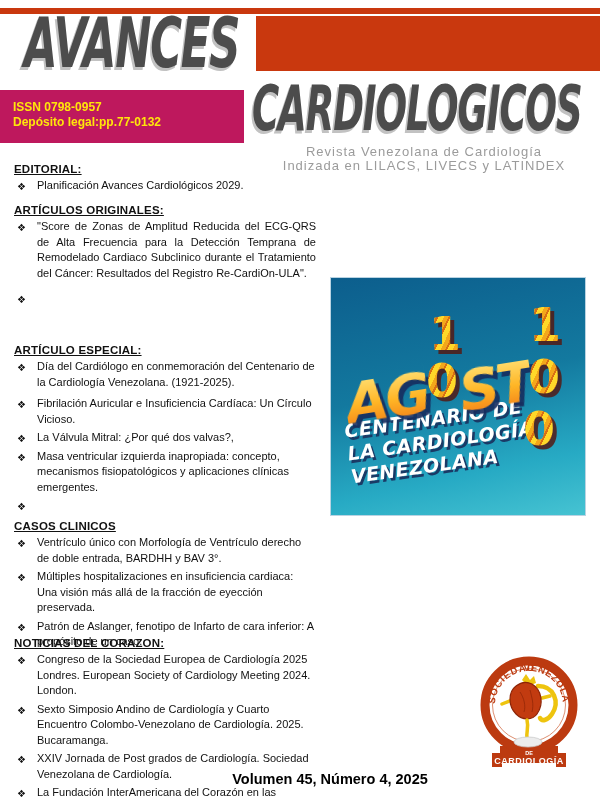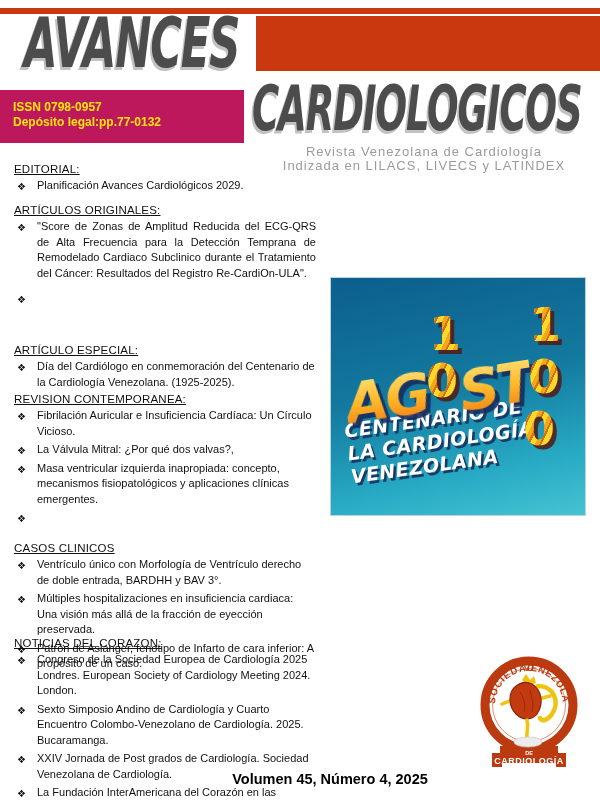--- a/index.html
+++ b/index.html
@@ -26,21 +26,21 @@
   }
   .subtitle {
     position:absolute; left:250px; width:348px; text-align:center;
     color:#9b9b9b; font-size:13px; letter-spacing:1px; white-space:nowrap;
   }
   .subtitle.l1 { top:144px; }
   .subtitle.l2 { top:158px; }
   
   .toc-section { position:absolute; left:14px; width:302px; }
   .toc-head {
-    font-size:11.5px; font-weight:normal; text-decoration:underline;
+    font-size:11.5px; font-weight:bold; text-decoration:underline;
     letter-spacing:.2px; margin-bottom:2px; color:#111;
   }
   .toc-list { list-style:none; }
   .toc-item {
     position:relative; padding-left:23px; margin-top:3px;
     font-size:11px; line-height:15.5px; color:#111;
   }
   .toc-item .bullet { position:absolute; left:3px; top:1px; font-size:10px; color:#111; }
   .toc-item.justify { text-align:justify; }
   .toc-item.gap { margin-top:10px; }
@@ -112,35 +112,34 @@
     <div class="toc-head">ARTÍCULOS ORIGINALES:</div>
     <ul class="toc-list">
       <li class="toc-item justify"><span class="bullet">❖</span><span>"Score de Zonas de Amplitud Reducida del ECG-QRS de Alta Frecuencia para la Detección Temprana de Remodelado Cardiaco Subclinico durante el Tratamiento del Cáncer: Resultados del Registro Re-CardiOn-ULA".</span></li>
       <li class="toc-item justify gap"><span class="bullet">❖</span></li>
     </ul>
   </div>
 
   <div class="toc-section" style="top:344px">
     <div class="toc-head">ARTÍCULO ESPECIAL:</div>
     <ul class="toc-list">
-      <li class="toc-item"><span class="bullet">❖</span><span>Día del Cardiólogo en conmemoración del Centenario de la Cardiología Venezolana.   (1925-2025).</span></li>
+      <li class="toc-item"><span class="bullet">❖</span><span>Día del Cardiólogo en conmemoración del Centenario de la Cardiología Venezolana.   (1921-2025).</span></li>
     </ul>
   </div>
 
   <div class="toc-section" style="top:393px">
-    <div class="toc-head">REVISION CONTEMPORANEA:</div>
     <ul class="toc-list">
       <li class="toc-item"><span class="bullet">❖</span><span>Fibrilación Auricular e Insuficiencia Cardíaca: Un Círculo Vicioso.</span></li>
       <li class="toc-item"><span class="bullet">❖</span><span>La Válvula Mitral: ¿Por qué dos valvas?,</span></li>
       <li class="toc-item"><span class="bullet">❖</span><span>Masa ventricular izquierda inapropiada: concepto, mecanismos fisiopatológicos y aplicaciones clínicas emergentes.</span></li>
       <li class="toc-item"><span class="bullet">❖</span></li>
     </ul>
   </div>
 
-  <div class="toc-section" style="top:542px">
+  <div class="toc-section" style="top:520px">
     <div class="toc-head">CASOS CLINICOS</div>
     <ul class="toc-list">
       <li class="toc-item"><span class="bullet">❖</span><span>Ventrículo único con Morfología de Ventrículo derecho de doble entrada, BARDHH y BAV 3°.</span></li>
       <li class="toc-item"><span class="bullet">❖</span><span>Múltiples hospitalizaciones en insuficiencia cardiaca: Una visión más allá de la fracción de eyección preservada.</span></li>
       <li class="toc-item"><span class="bullet">❖</span><span>Patrón de Aslanger, fenotipo de Infarto de cara inferior: A propósito de un caso.</span></li>
     </ul>
   </div>
 
   <div class="toc-section" style="top:637px">
     <div class="toc-head">NOTICIAS DEL CORAZON:</div>

